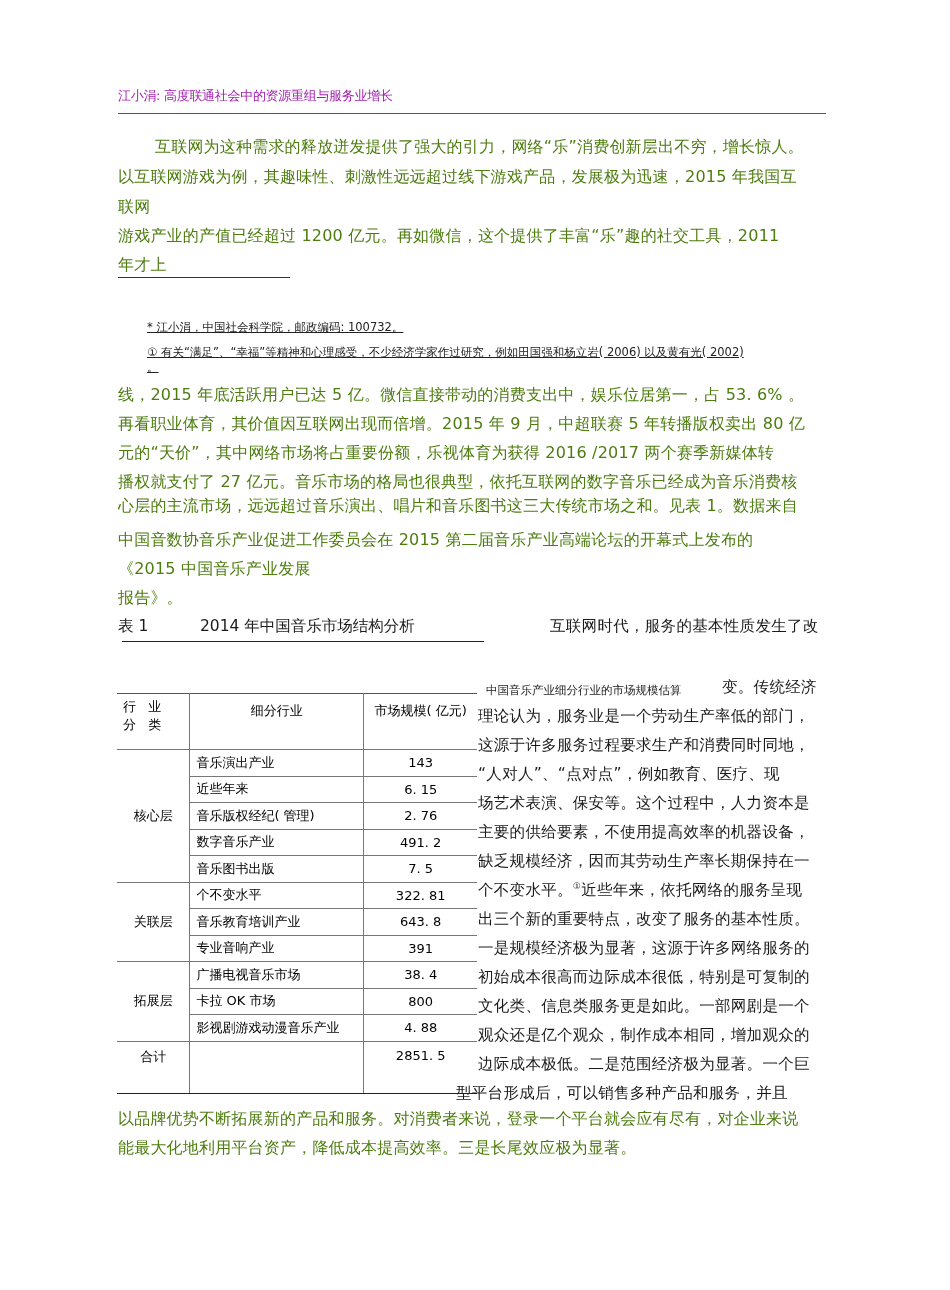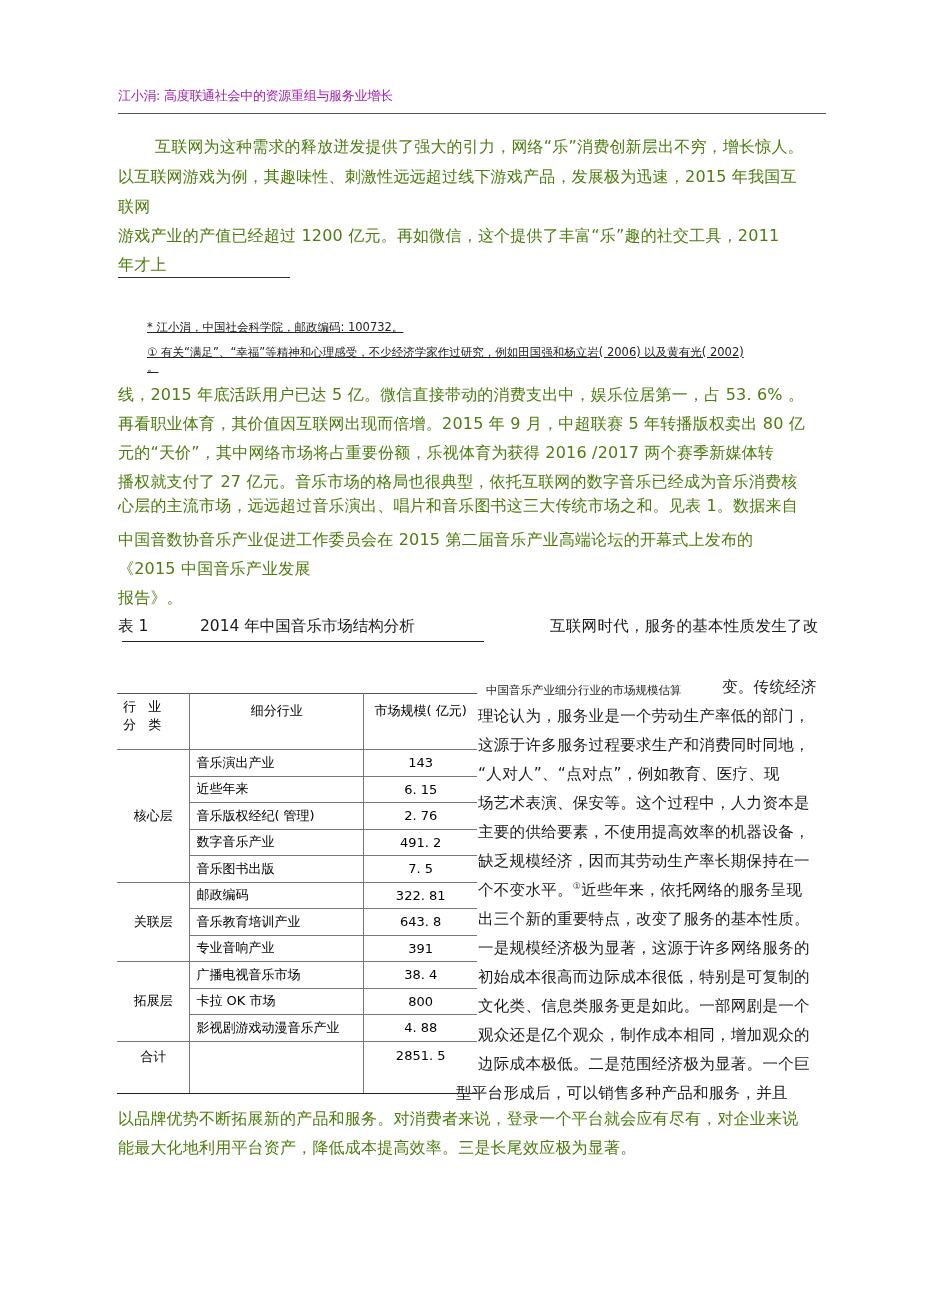--- a/index.html
+++ b/index.html
@@ -112,21 +112,21 @@
       <td class="col2">数字音乐产业</td>
       <td class="col3">491. 2</td>
     </tr>
     <tr>
       <td class="col2">音乐图书出版</td>
       <td class="col3">7. 5</td>
     </tr>
 
     <tr>
       <td class="col1" rowspan="3">关联层</td>
-      <td class="col2">邮政编码</td>
+      <td class="col2">个不变水平</td>
       <td class="col3">322. 81</td>
     </tr>
     <tr>
       <td class="col2">音乐教育培训产业</td>
       <td class="col3">643. 8</td>
     </tr>
     <tr>
       <td class="col2">专业音响产业</td>
       <td class="col3">391</td>
     </tr>

